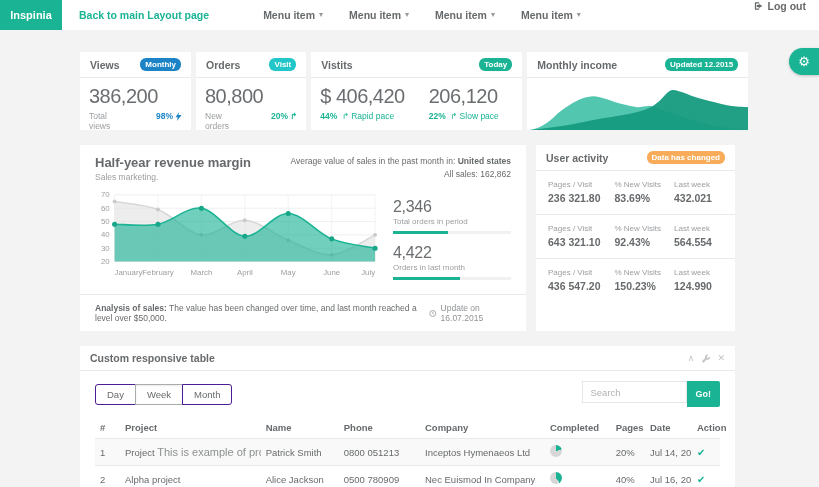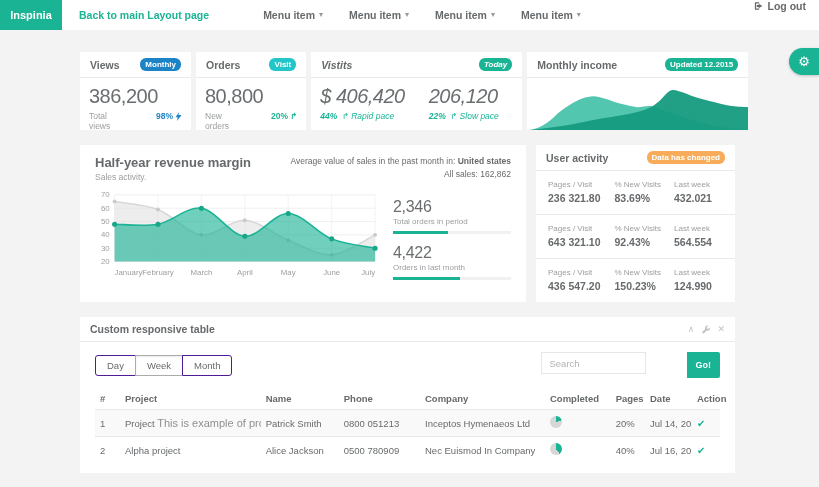--- a/index.html
+++ b/index.html
@@ -34,21 +34,21 @@
   .bg-blue{background:#1c84c6;}
   .bg-cyan{background:#23c6c8;}
   .bg-green{background:#1ab394;}
   .bg-orange{background:#f8ac59;}
 
   
   .stats-row{display:flex;gap:5px;}
   .stat-card{height:78px;display:flex;flex-direction:column;}
   .c-views{flex:0 0 111px;}
   .c-orders{flex:0 0 98px;}
-  .c-visits{flex:0 0 211px;font-style:italic;}
+  .c-visits{flex:0 0 211px;}
   .c-income{flex:0 0 221px;}
   .stat-body{padding:7px 9px 5px;flex:1;}
   .big-num{font-size:20px;color:#6b6e70;letter-spacing:-.5px;line-height:1.1;}
   .stat-bottom{display:flex;justify-content:space-between;align-items:baseline;
                font-size:8.5px;color:#9a9da0;margin-top:4px;}
   .delta{font-weight:bold;display:inline-flex;align-items:center;gap:2px;padding-left:42px;}
   .delta.blue{color:#1c84c6;}
   .teal{color:#1ab394;}
   .visit-cols{display:flex;gap:24px;}
   .visit-line{font-size:8.5px;color:#1ab394;margin-top:4px;white-space:nowrap;}
@@ -85,21 +85,21 @@
   .tools{display:flex;align-items:center;gap:7px;color:#c4c4c4;}
   .tool{cursor:pointer;font-size:9px;line-height:1;display:flex;align-items:center;}
   .table-body{padding:10px 15px;}
   .controls{display:flex;align-items:center;margin-bottom:10px;}
   .btn-group{display:flex;}
   .btn-white{background:#fff;border:1px solid #4c1d95;color:#676a6c;font-size:9.5px;
              padding:4px 11px;cursor:pointer;margin-left:-1px;}
   .btn-white:first-child{border-radius:3px 0 0 3px;margin-left:0;}
   .btn-white:last-child{border-radius:0 3px 3px 0;}
   .btn-white.active{border-color:#a9acad;box-shadow:inset 0 1px 2px rgba(0,0,0,.08);}
-  .search-group{margin-left:auto;display:flex;gap:41px;}
+  .search-group{margin-left:auto;display:flex;}
   .search-input{width:105px;height:22px;border:1px solid #e5e6e7;padding:0 8px;
                 font-size:9.5px;color:#676a6c;box-sizing:border-box;outline:none;}
   .search-input::placeholder{color:#b0b3b5;}
   .go-btn{background:#1ab394;color:#fff;border:none;font-size:9px;font-weight:bold;
           padding:8px 9px;cursor:pointer;border-radius:0 2px 2px 0;}
   table{width:100%;border-collapse:collapse;font-size:9.5px;color:#676a6c;table-layout:fixed;}
   th{text-align:left;font-weight:bold;padding:5px 5px;border-bottom:1px solid #e7eaec;white-space:nowrap;}
   td{padding:6px 5px;border-top:1px solid #e7eaec;white-space:nowrap;overflow:hidden;}
   tbody tr:nth-child(odd){background:#f9f9f9;}
   .proj-note{font-size:11px;color:#8d9091;}
@@ -225,21 +225,21 @@
         </div>
       </div>
     </div>
 
     <div class="mid-row">
 
       <div class="panel revenue-panel">
         <div class="rev-head">
           <div>
             <div class="rev-title">Half-year revenue margin</div>
-            <div class="rev-sub">Sales activity.</div>
+            <div class="rev-sub">Sales marketing.</div>
           </div>
           <div class="rev-right">
             <div><span>Average value of sales in the past month in: </span><b>United states</b></div>
             <div>All sales: 162,862</div>
           </div>
         </div>
         <div class="chart-section">
           <svg id="revenue-svg" width="284" height="100" viewBox="0 0 290 100">
               <line x1="20" y1="74" x2="286" y2="74" stroke="#e8e8e8" stroke-width="0.7"></line>
               <text x="15" y="76.5" text-anchor="end" font-size="8" fill="#9a9da0">20</text>
@@ -292,20 +292,32 @@
             <div class="progress">
                 <div style="width: 47%;"></div>
               </div>
             <div class="mini-num">4,422</div>
             <div class="mini-label">Orders in last month</div>
             <div class="progress">
                 <div style="width: 57%;"></div>
               </div>
           </div>
         </div>
+        <div class="rev-foot">
+          <div>
+            <b>Analysis of sales:</b><span> The value has been changed over time, and last month reached a level over $50,000.</span>
+          </div>
+          <span class="rev-update">
+            <svg width="9" height="9" viewBox="0 0 16 16" fill="none" stroke="#909396" stroke-width="1.6">
+                <circle cx="8" cy="8" r="6.4"></circle>
+                <path d="M8 4.5V8l2.6 1.8"></path>
+              </svg>
+            <span>Update on 16.07.2015</span>
+          </span>
+        </div>
       </div>
 
       <div class="panel activity-panel">
         <div class="panel-head">
           <span class="panel-title">User activity</span>
           <span class="badge bg-orange">Data has changed</span>
         </div>
         <div class="act-row">
           <div>
               <div class="act-label">Pages / Visit</div>

